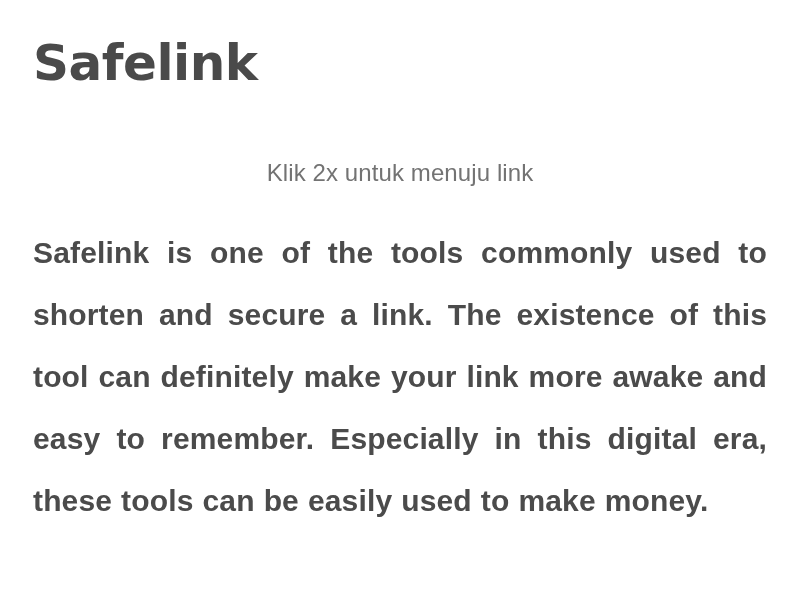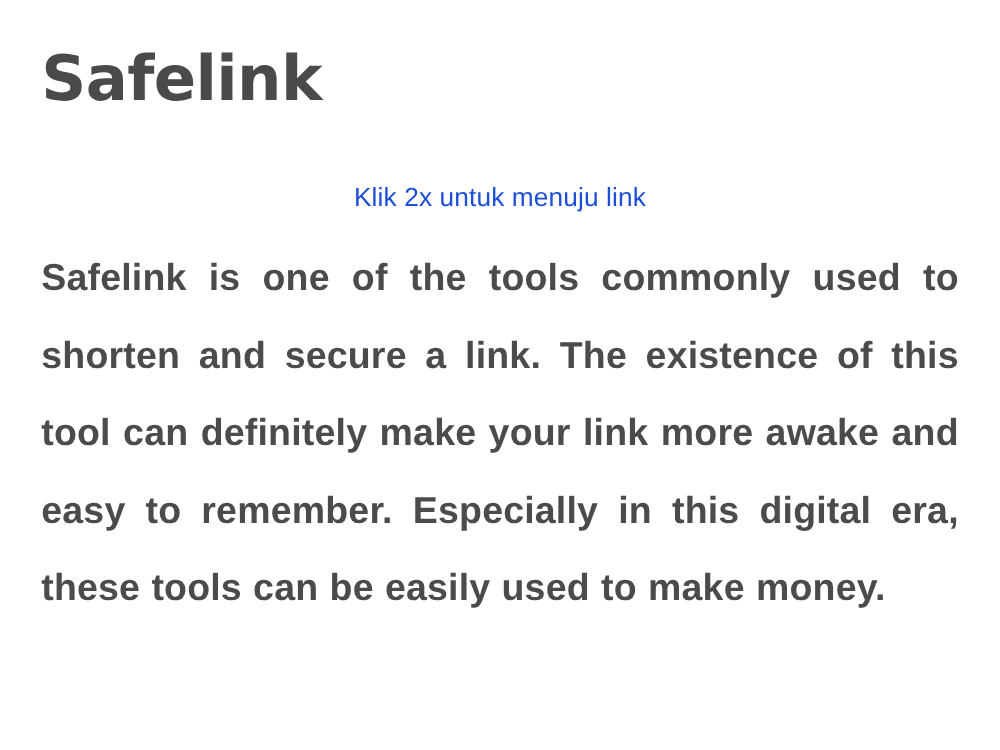--- a/index.html
+++ b/index.html
@@ -28,27 +28,27 @@
     padding-top: 36px;
     font-family: "DejaVu Sans", sans-serif;
     font-size: 50px;
     font-weight: 700;
     letter-spacing: -0.5px;
     color: #4a4a4a;
     line-height: 1.1;
   }
 
   .subtitle {
-    margin: 3px;
+    margin: 16px;
     padding-top: 52px;
     text-align: center;
     font-family: "Liberation Sans", sans-serif;
-    font-size: 21px;
+    font-size: 24px;
     font-weight: 400;
-    color: #1d4ed8;
+    color: #737373;
     line-height: 1.2;
     letter-spacing: 0.1px;
   }
 
   .article {
     margin: 0;
     padding-top: 18px;
   }
 
   .article-body {

